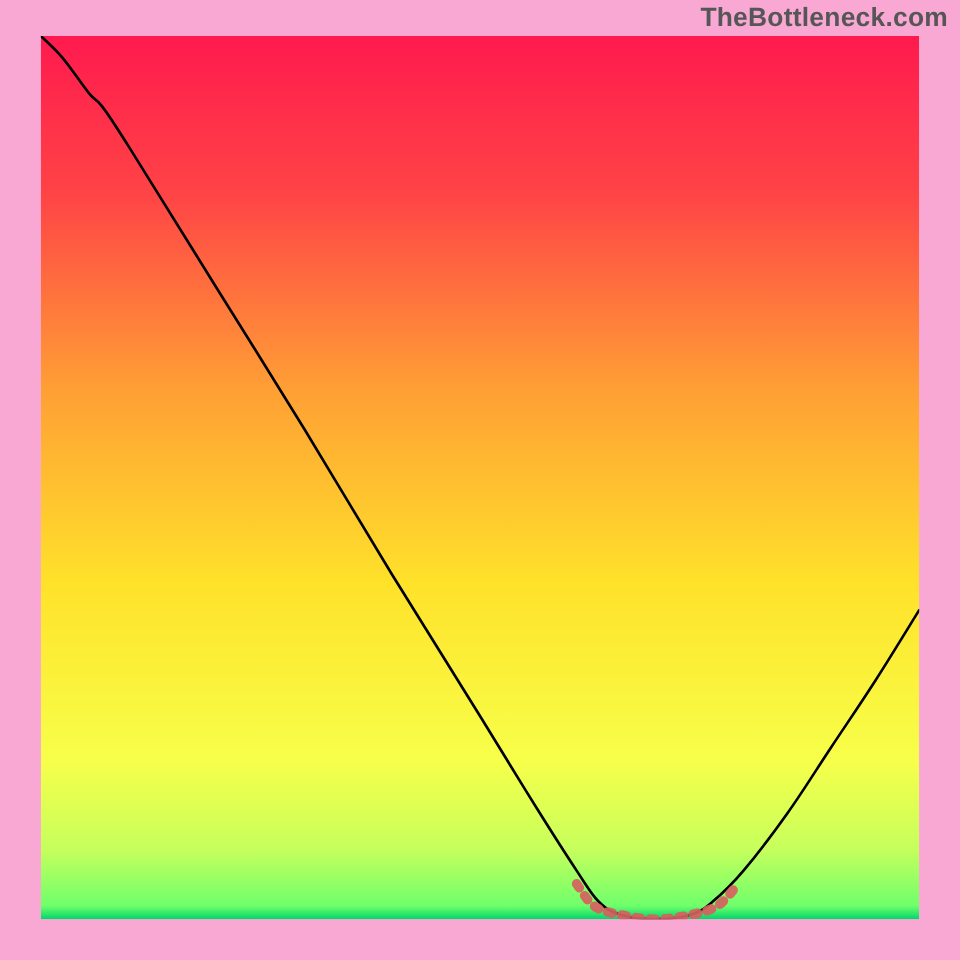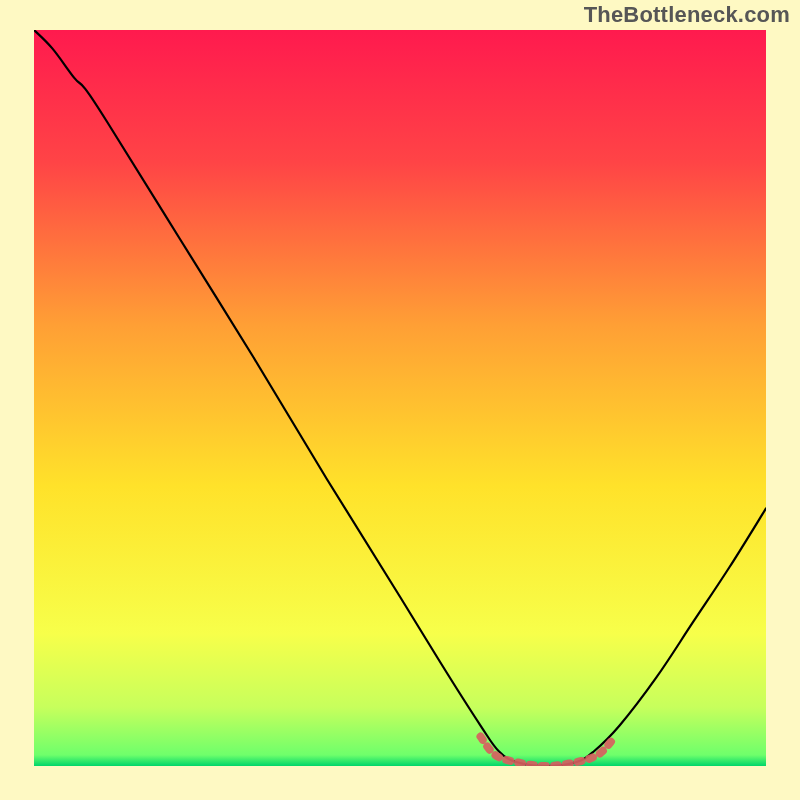--- a/index.html
+++ b/index.html
@@ -7,21 +7,21 @@
     padding: 0;
     width: 800px;
     height: 800px;
     background: #000000;
     overflow: hidden;
   }
   .outer {
     position: relative;
     width: 800px;
     height: 800px;
-    background: #fef9c3;
+    background: #f9a8d4;
   }
   .watermark {
     position: absolute;
     top: 2px;
     right: 10px;
     font-family: Arial, Helvetica, sans-serif;
     font-size: 22px;
     font-weight: bold;
     color: #565656;
     letter-spacing: 0.2px;

